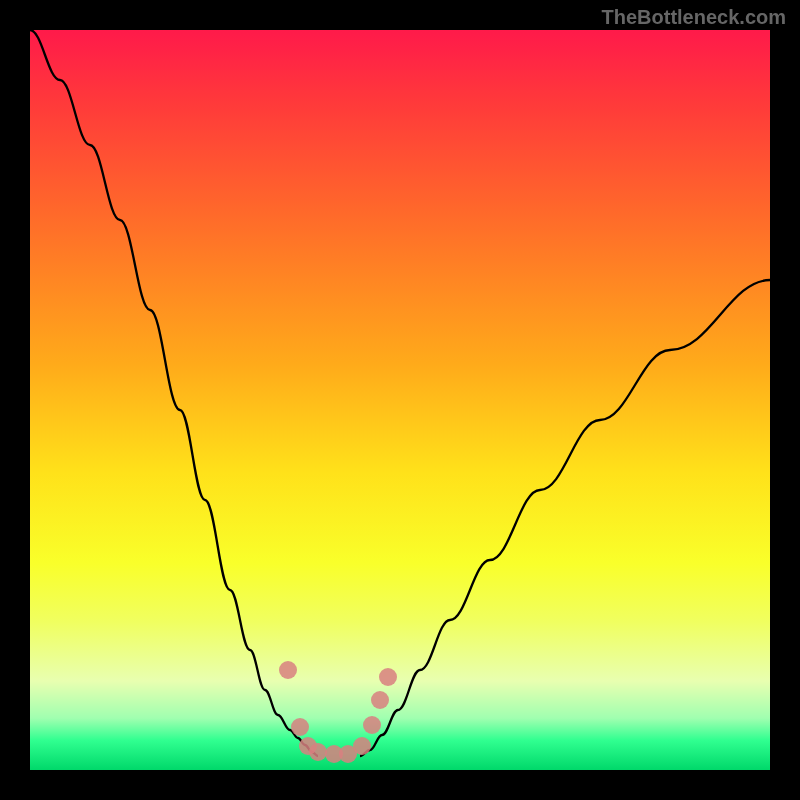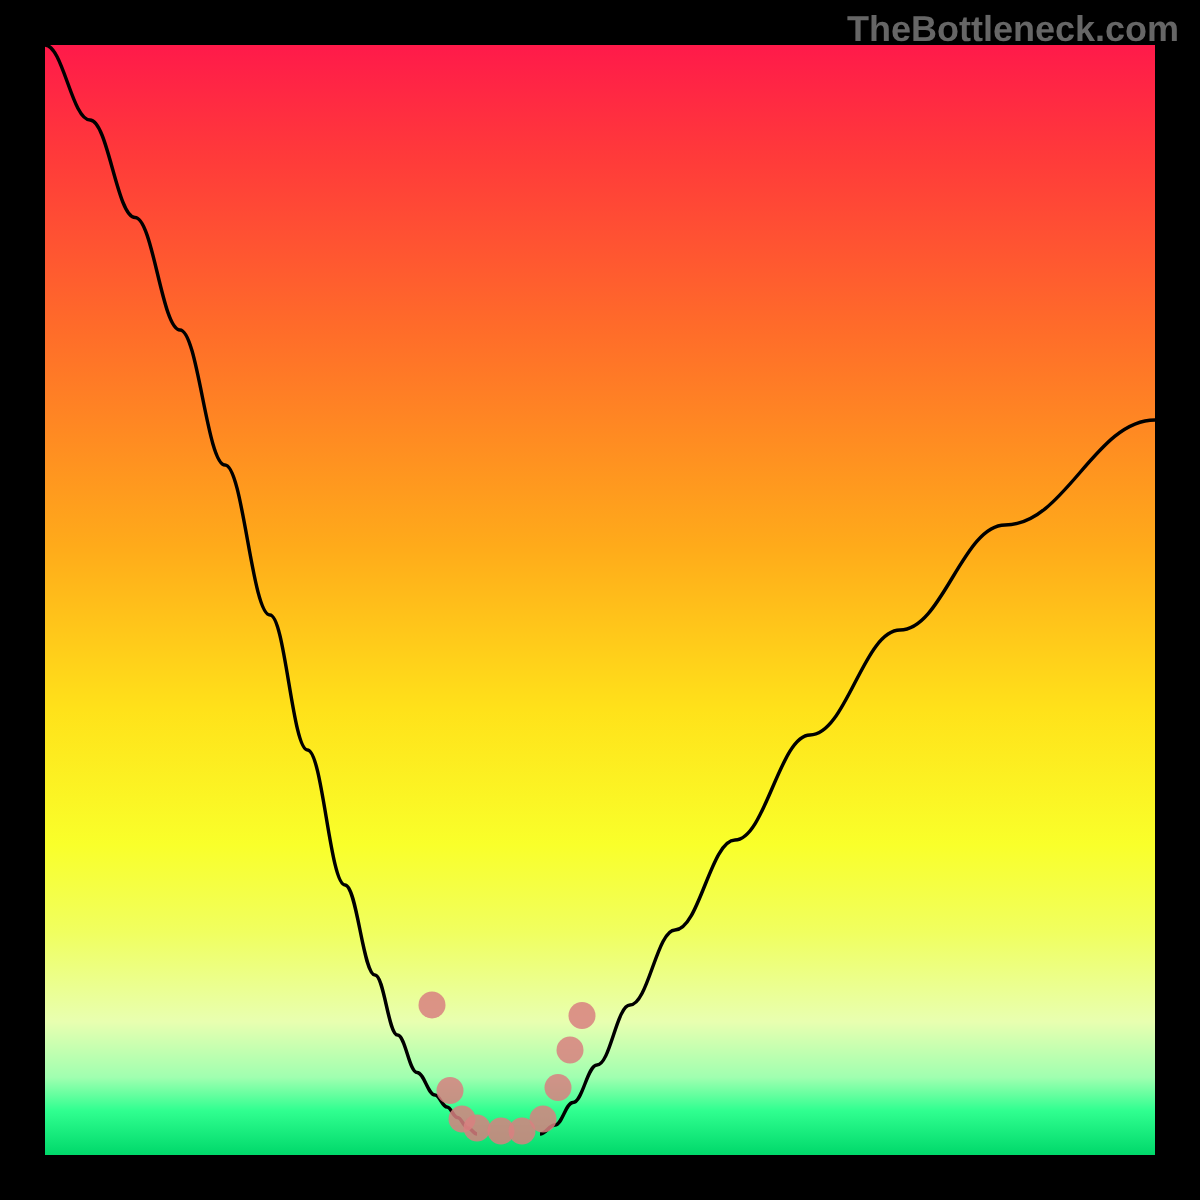--- a/index.html
+++ b/index.html
@@ -37,21 +37,21 @@
       #a0ffb0 93%,
       #30ff90 96%,
       #00d86a 100%);
     overflow: hidden;
   }
   .watermark {
     position: absolute;
     top: 6px;
     right: 14px;
     color: #666;
-    font-size: 24px;
+    font-size: 20px;
     font-weight: bold;
     z-index: 10;
   }
   svg {
     position: absolute;
     top: 0;
     left: 0;
     width: 740px;
     height: 740px;
   }

